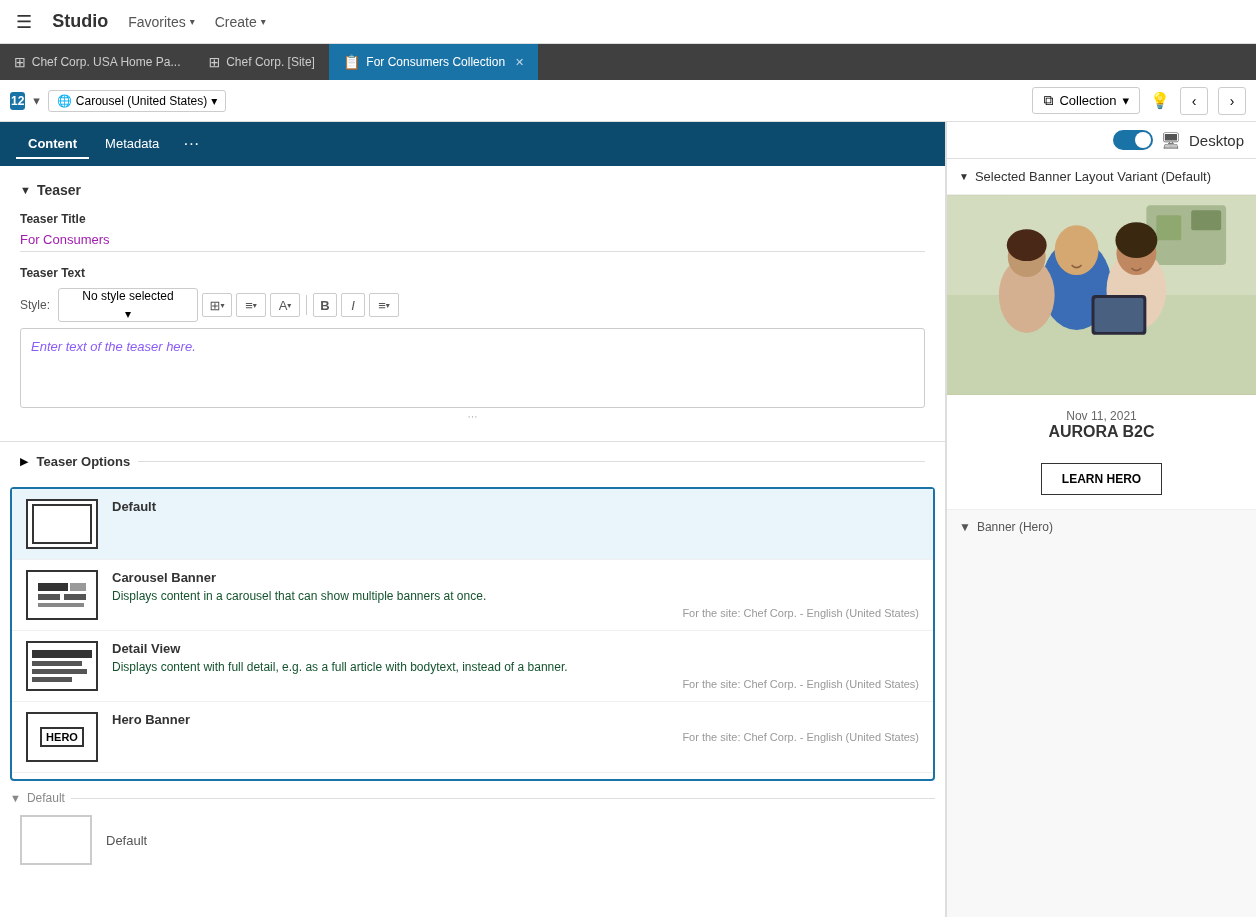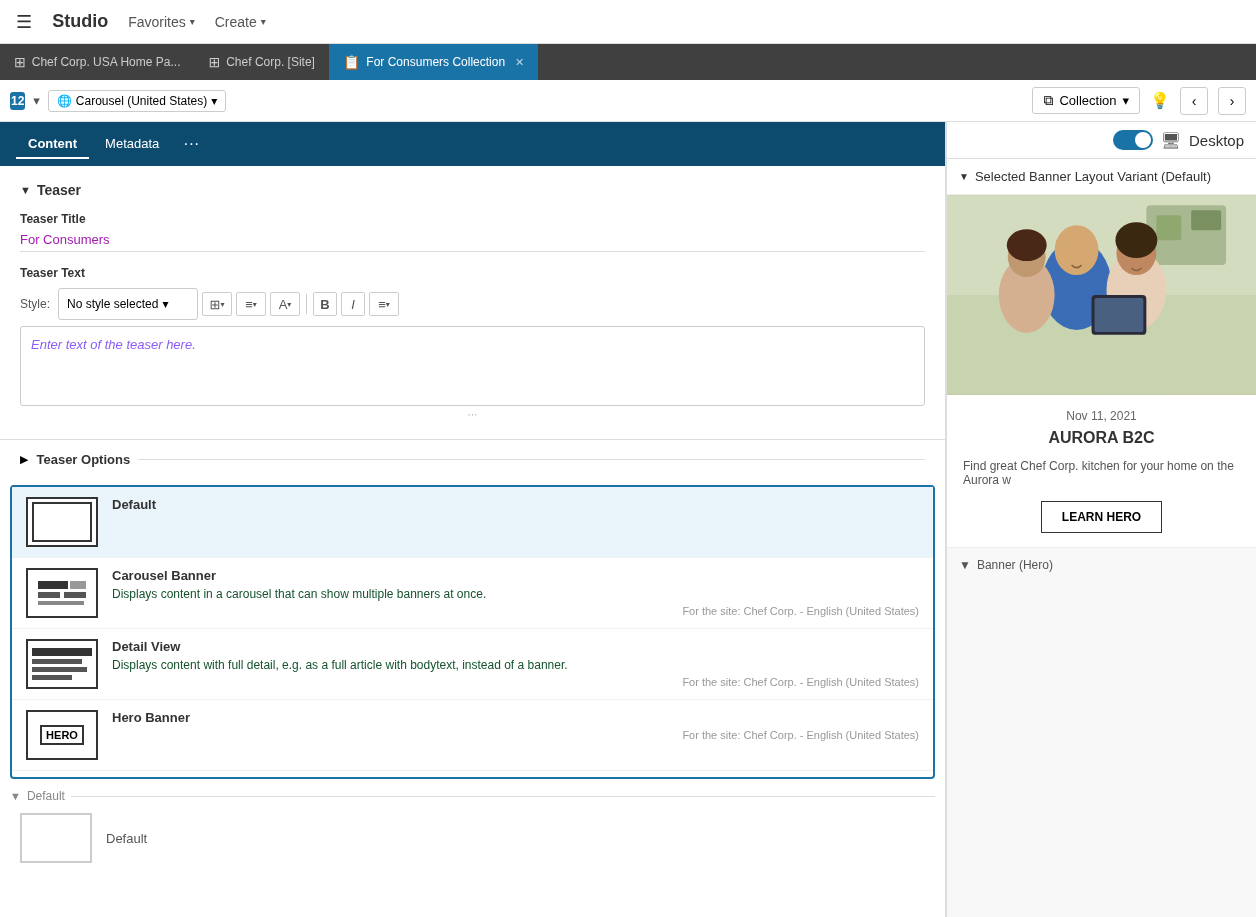--- a/index.html
+++ b/index.html
@@ -105,21 +105,21 @@
     .field-label { font-size: 12px; font-weight: bold; color: #333; margin-bottom: 6px; }
     .field-value { font-size: 13px; color: #a21caf; margin-bottom: 4px; }
     .field-divider { border: none; border-bottom: 1px solid #ddd; margin-bottom: 14px; }
 
     .text-field-label { font-size: 12px; font-weight: bold; color: #333; margin-bottom: 8px; }
     .rich-text-toolbar {
       display: flex; align-items: center; gap: 4px; margin-bottom: 6px; flex-wrap: wrap;
     }
     .style-label { font-size: 12px; color: #555; margin-right: 4px; }
     .style-dropdown {
-      display: flex; align-items: center; gap: 4px; border: 1px solid #ccc; padding: 8px 8px; border-radius: 3px; cursor: pointer; font-size: 12px; min-width: 140px;
+      display: flex; align-items: center; gap: 4px; border: 1px solid #ccc; padding: 0 8px; border-radius: 3px; cursor: pointer; font-size: 12px; min-width: 140px; flex-direction: column;
     }
     .rt-btn {
       width: 24px; height: 24px; border: 1px solid #ccc; background: #fff; display: flex; align-items: center; justify-content: center; cursor: pointer; font-size: 13px; border-radius: 2px; color: #555;
     }
     .rt-btn.dropdown { width: 30px; }
     .rt-divider-v { width: 1px; height: 20px; background: #ccc; margin: 0 2px; }
 
     .text-area-container {
       border: 1px solid #ccc; border-radius: 3px; padding: 10px; min-height: 80px; font-size: 13px; color: #aaa; background: #fff;
     }
@@ -196,22 +196,22 @@
       height: 200px;
       background: linear-gradient(to bottom right, #b8c8a0, #c8b090);
       position: relative;
       overflow: hidden;
     }
 
     .preview-card {
       background: #fff;
       padding: 14px 16px;
     }
-    .preview-date { font-size: 12px; color: #666; text-align: center; margin-bottom: 6px; }
-    .preview-title { font-size: 16px; font-weight: bold; text-align: center; margin-bottom: 12px; color: #333; }
+    .preview-date { font-size: 12px; color: #666; text-align: center; }
+    .preview-title { font-size: 16px; font-weight: bold; text-align: center; margin-bottom: 22px; color: #333; }
     .preview-text { font-size: 12px; color: #555; margin-bottom: 14px; }
     .preview-btn {
       display: block; width: fit-content; margin: 0 auto;
       border: 1px solid #333; padding: 8px 20px; font-size: 12px; font-weight: bold; cursor: pointer; background: #fff;
     }
 
     .right-footer {
       border-top: 1px solid #eee;
       padding: 10px 12px;
       font-size: 12px;
@@ -461,21 +461,20 @@
         <rect x="148" y="103" width="49" height="34" fill="#4a6080" rx="2"></rect>
 
         <path d="M125 70 Q130 75 135 70" stroke="#8a6040" stroke-width="1.5" fill="none"></path>
         <path d="M185 73 Q190 78 195 73" stroke="#8a6040" stroke-width="1.5" fill="none"></path>
       </svg>
     </div>
 
     <div class="preview-card">
       <div class="preview-date">Nov 11, 2021</div>
       <div class="preview-title">AURORA B2C</div>
-      <div class="preview-text">Find great Chef Corp. kitchen for your home on the Aurora w</div>
       <div class="preview-btn">LEARN HERO</div>
     </div>
 
     <div class="right-footer">
       <span>▼</span>
       <span>Banner (Hero)</span>
     </div>
 
   </div>
 </div>

